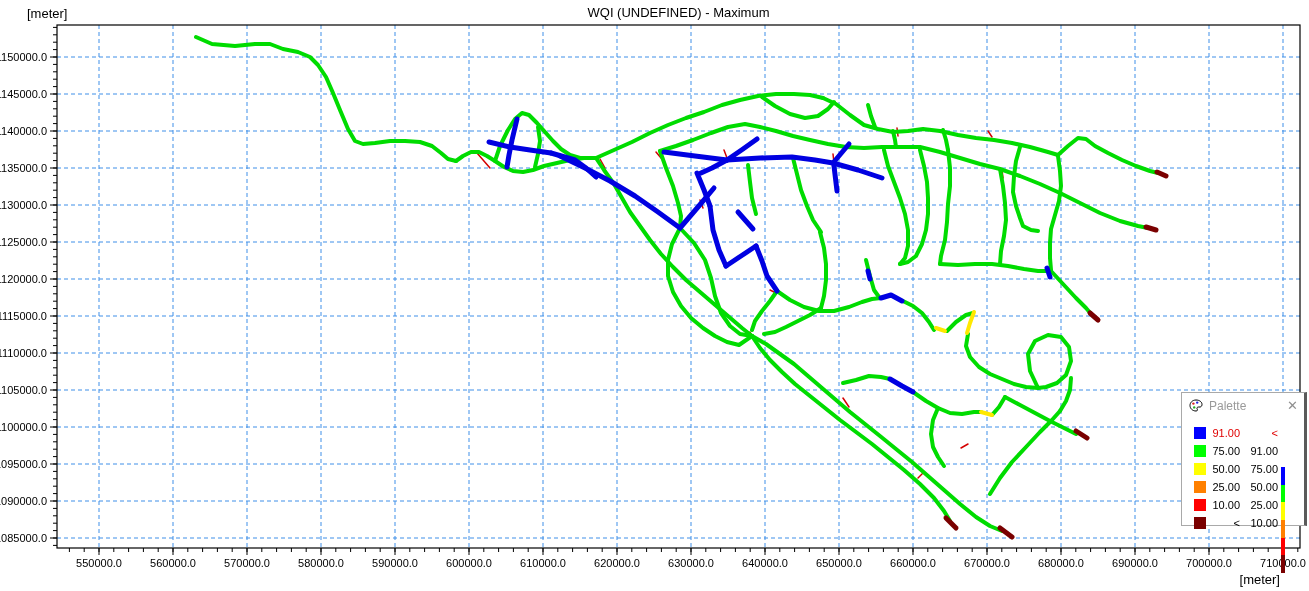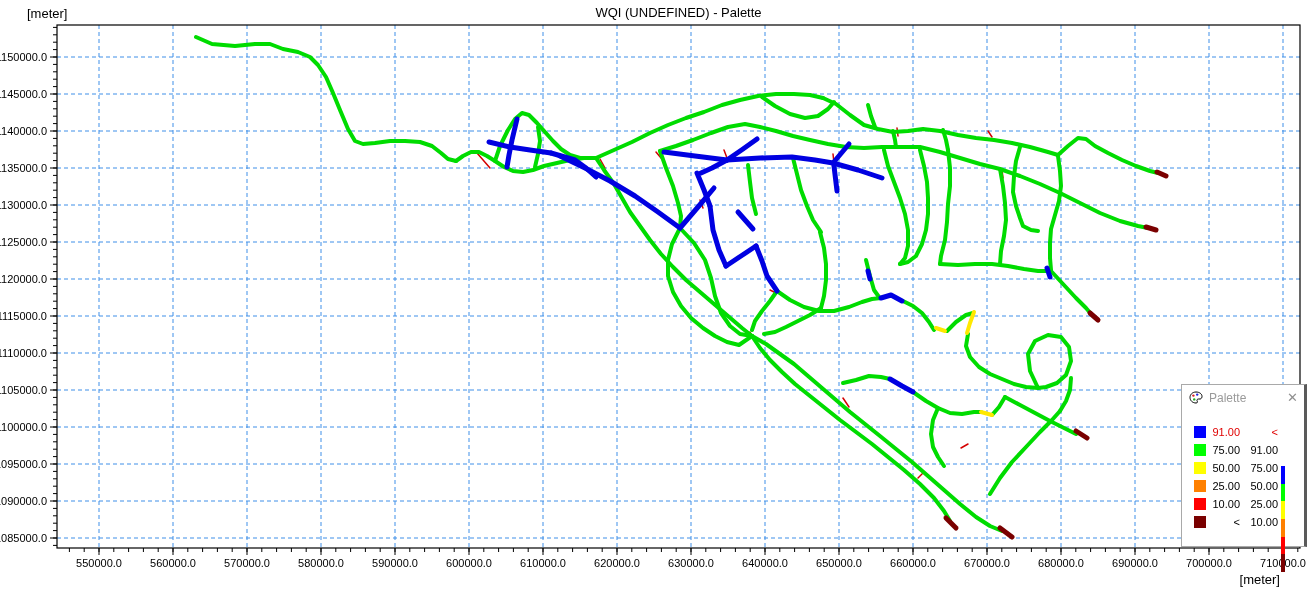--- a/index.html
+++ b/index.html
@@ -4,41 +4,41 @@
 <style>
   html,body{margin:0;padding:0;background:#ffffff;}
   body{width:1309px;height:591px;position:relative;overflow:hidden;
        font-family:"Liberation Sans", sans-serif;}
   #canvas{position:absolute;inset:0;}
   #plot-svg{position:absolute;left:0;top:0;}
   .overlay-label{position:absolute;color:#000;font-size:13px;}
   #chart-title{position:absolute;left:57px;top:5px;width:1243px;text-align:center;
        font-size:13px;color:#000;}
   
-  #palette-window{position:absolute;left:1181px;top:384px;width:126px;height:163px;
+  #palette-window{position:absolute;left:1181px;top:392px;width:126px;height:134px;
        background:#ffffff;border:1px solid #a9a9a9;border-right:3px solid #5a5a5a;
        box-sizing:border-box;z-index:10;font-size:11px;}
   #palette-titlebar{height:25px;display:flex;align-items:center;padding:0 6px 0 7px;
        color:#9a9a9a;font-size:12px;}
   #palette-title-label{margin-left:6px;flex:1;}
   #palette-close{color:#8f8f8f;font-size:13px;line-height:13px;cursor:default;}
-  #palette-rows{position:relative;margin-top:13px;}
+  #palette-rows{position:relative;margin-top:6px;}
   .palette-row{height:18px;display:flex;align-items:center;padding-left:12px;}
   .palette-swatch{width:12px;height:12px;flex:0 0 12px;}
   .palette-lower{width:34px;text-align:right;}
   .palette-upper{width:38px;text-align:right;}
   #palette-color-bar{position:absolute;left:99px;top:43px;width:4px;height:106px;
        display:flex;flex-direction:column;z-index:11;}
   #palette-color-bar div{flex:1;}
 </style>
 </head>
 <body>
 
 <div id="canvas">
-  <div id="chart-title">WQI (UNDEFINED) - Palette</div>
+  <div id="chart-title">WQI (UNDEFINED) - Maximum</div>
   <div class="overlay-label" style="left:27px;top:6px;">[meter]</div>
   <div class="overlay-label" style="left:1180px;top:572px;width:100px;text-align:right;">[meter]</div>
   <svg id="plot-svg" width="1309" height="591">
       <defs>
         <clipPath id="plotclip">
           <rect x="57" y="25" width="1243" height="523"></rect>
         </clipPath>
       </defs>
       <line x1="99" y1="25" x2="99" y2="548" stroke="#3E8FE8" stroke-width="1" stroke-dasharray="4 3"></line>
       <line x1="173" y1="25" x2="173" y2="548" stroke="#3E8FE8" stroke-width="1" stroke-dasharray="4 3"></line>

